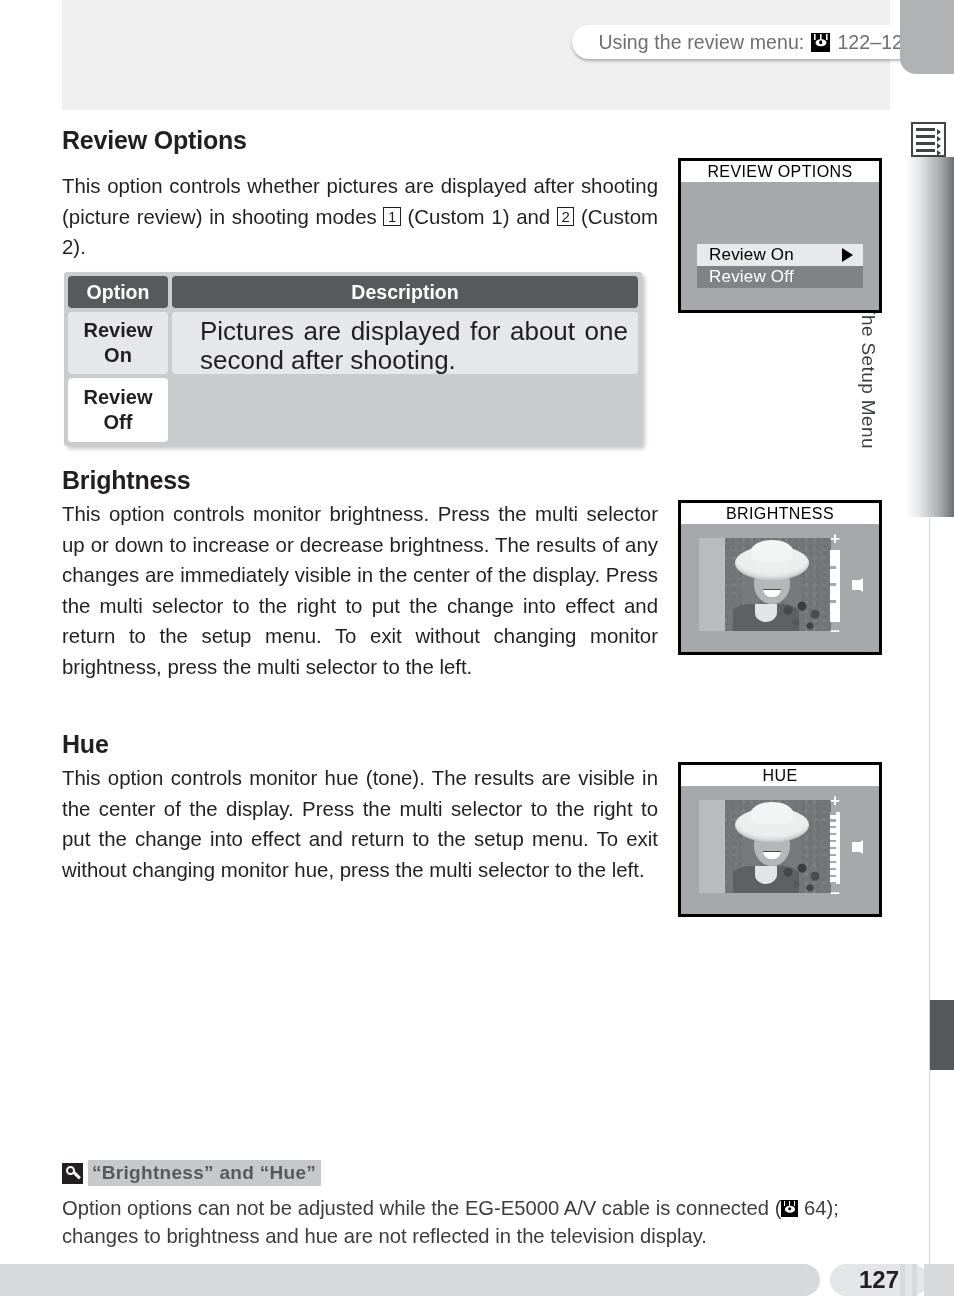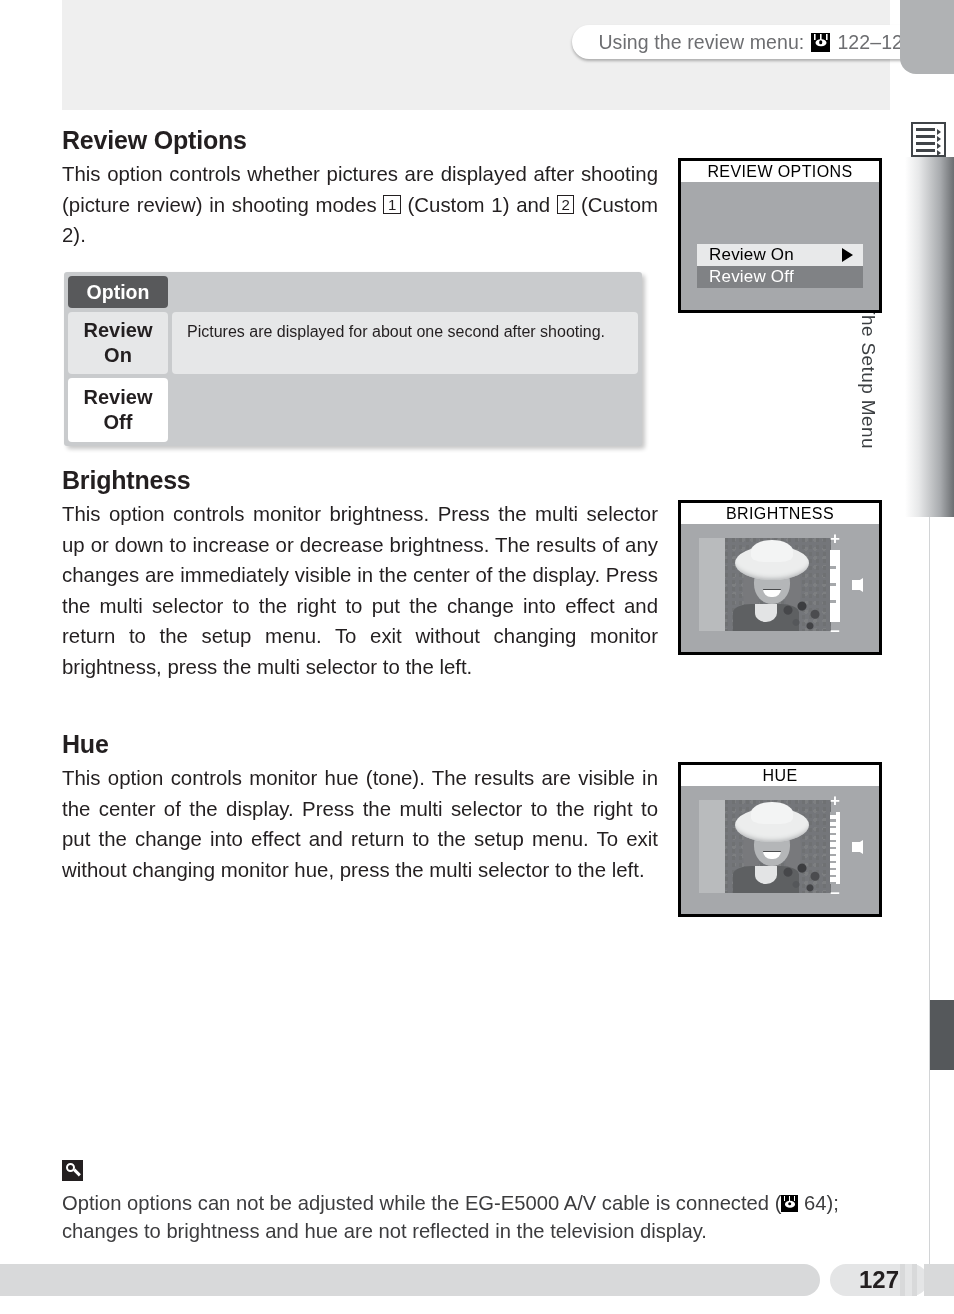--- a/index.html
+++ b/index.html
@@ -127,22 +127,22 @@
     height:32px;
   }
   .th-opt{width:100px;margin-right:4px;}
   .th-desc{flex:1;}
   .td-opt{
     width:100px;margin-right:4px;font-weight:bold;font-size:20px;
     display:flex;align-items:center;justify-content:center;
     text-align:center;line-height:25px;
   }
   .td-desc{
-    flex:1;font-size:16px;line-height:29px;
-    padding:6px 10px 6px 15px;text-align:justify;
+    flex:1;font-size:26px;line-height:29px;
+    padding:6px 10px 6px 28px;text-align:justify;
   }
   .r-on .tcell{background:#e6e7e8;}
   .r-off .tcell{background:#ffffff;}
   .r-on{height:62px;}
   .r-off{height:64px;}
   .r-on .td-desc{padding-top:5px;}
   .r-off .td-desc{display:flex;align-items:center;}
 
   
   .lcd{
@@ -334,39 +334,40 @@
   <span class="ln" style="top:18px"></span>
     <span class="tri" style="top:18.5px"></span>
   <span class="ln" style="top:25px"></span>
     <span class="tri" style="top:25.5px"></span>
 </div>
 <div class="side-label">Menu Guide—The Setup Menu</div>
 <div class="side-marker"></div>
 
 <div class="col" style="top:126px;">
   <h2 class="sec">Review Options</h2>
-  <p class="body" style="margin-top:4px;"><span>This option controls whether pictures are displayed after shooting (picture review) in shooting modes </span><span class="modebox">1</span><span> (Custom 1) and </span><span class="modebox">2</span><span> (Custom 2).</span></p>
+  <p class="body" style="margin-top:16px;"><span>This option controls whether pictures are displayed after shooting (picture review) in shooting modes </span><span class="modebox">1</span><span> (Custom 1) and </span><span class="modebox">2</span><span> (Custom 2).</span></p>
 </div>
 
 <div class="lcd" id="lcd-review">
   <div class="lcd-title">REVIEW OPTIONS</div>
   <div class="lcd-body">
     <div class="menu-item sel">
       <span>Review On</span>
       <span class="menu-arrow"></span>
     </div>
     <div class="menu-item unsel">
       <span>Review Off</span>
     </div>
   </div>
 </div>
 
 <div class="table-wrap">
   <div class="trow">
     <div class="tcell th th-opt">Option</div>
+    <div class="tcell th th-desc">Description</div>
   </div>
   <div class="trow r-on">
     <div class="tcell td-opt">Review On</div>
     <div class="tcell td-desc">Pictures are displayed for about one second after shooting.</div>
   </div>
   <div class="trow r-off">
     <div class="tcell td-opt">Review Off</div>
   </div>
 </div>
 
@@ -432,20 +433,21 @@
       <div class="sl-ticks fine"></div>
       <div class="sl-knob"></div>
       <span class="sl-minus">–</span>
     </div>
   </div>
 </div>
 
 <div class="note">
   <div class="note-head">
     <span class="note-icon"></span>
+    <span class="note-title">“Brightness” and “Hue”</span>
   </div>
   <div class="note-body"><span>Option options can not be adjusted while the EG-E5000 A/V cable is connected (</span><span class="eyeglyph sm"><i></i></span> <span>64</span><span>); changes to brightness and hue are not reflected in the television display.</span></div>
 </div>
 
 <div class="footer-bar"></div>
 <div class="pagenum">127</div>
 <div class="foot-tick t1"></div>
 <div class="foot-tick t2"></div>
 <div class="foot-tick t3"></div>
 

